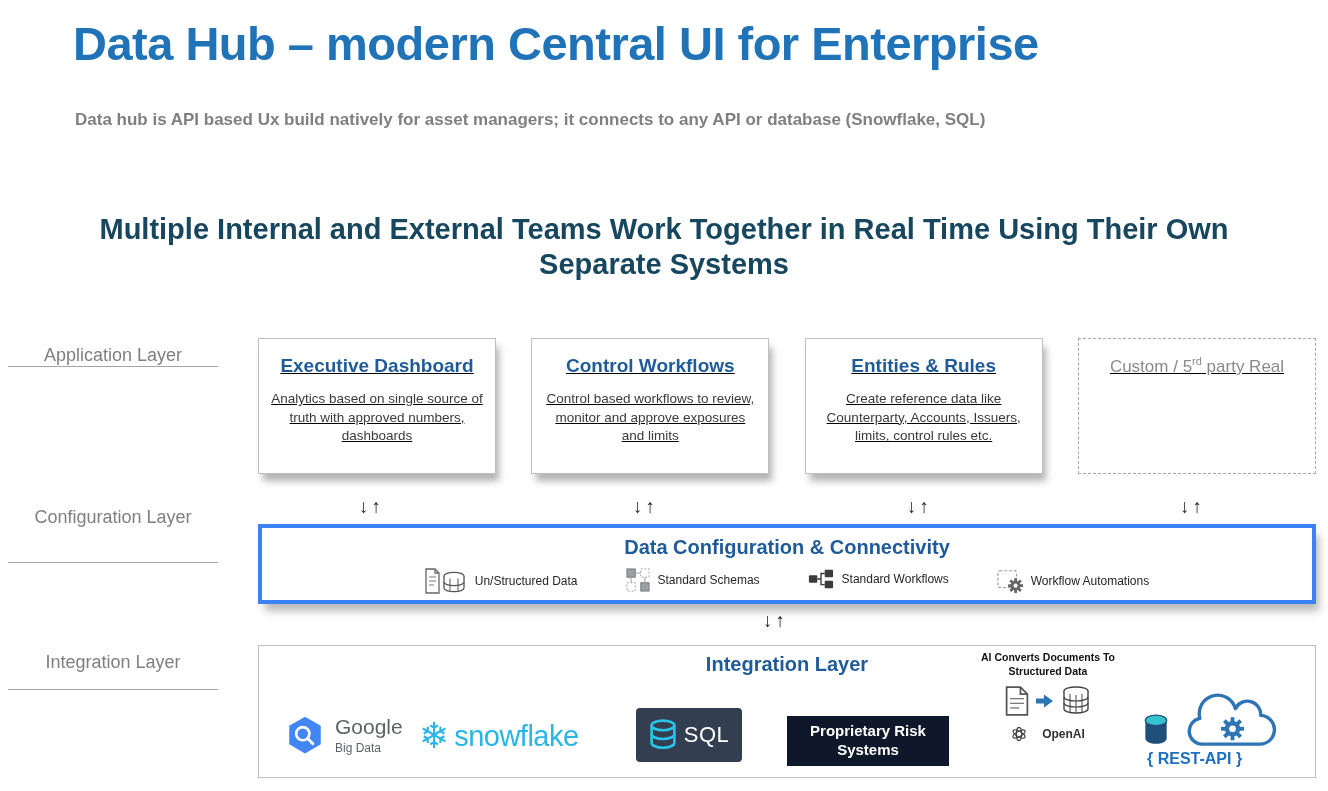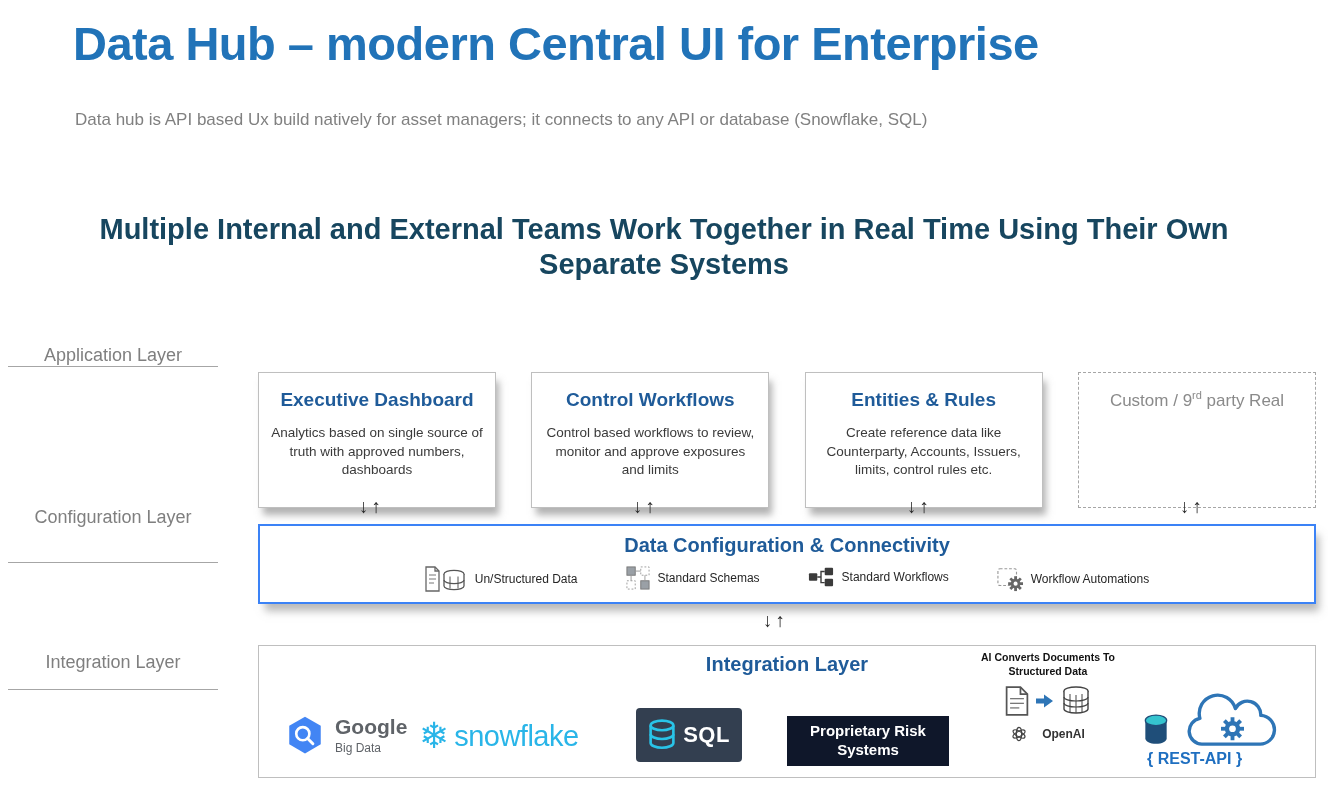--- a/index.html
+++ b/index.html
@@ -1,55 +1,55 @@
 <!DOCTYPE html>
 <html><head>
 <meta charset="utf-8">
 <style>
   * { margin:0; padding:0; box-sizing:border-box; }
   body { background:#fff; font-family:"Liberation Sans", sans-serif; }
   .slide { position:relative; width:1328px; height:791px; background:#fff; overflow:hidden; }
 
   .title { position:absolute; left:73px; top:16px; font-size:47px; font-weight:700; color:#2173B8; letter-spacing:-0.5px; }
-  .subtitle { position:absolute; left:75px; top:110px; font-size:17px; font-weight:400; color:#808080; }
+  .subtitle { position:absolute; left:75px; top:110px; font-size:17px; font-weight:700; color:#808080; }
   .heading { position:absolute; left:50%; transform:translateX(-50%); top:212px; width:1190px; text-align:center; font-size:29px; font-weight:600; color:#17465F; line-height:1.2; }
 
   .layer-label { position:absolute; left:8px; width:210px; text-align:center; font-size:18px; color:#7F7F7F; border-bottom:1px solid #A6A6A6; }
   .layer-app   { top:345px; }
   .layer-cfg   { top:507px; padding-bottom:34px; }
   .layer-int   { top:652px; padding-bottom:16px; }
 
-  .app-row { position:absolute; left:258px; top:372px; width:1058px; display:flex; justify-content:space-between; }
+  .app-row { position:absolute; left:258px; top:338px; width:1058px; display:flex; justify-content:space-between;text-decoration:underline; }
   .app-box { width:238px; height:136px; background:#fff; border:1px solid #BFBFBF; box-shadow:4px 8px 7px -1px rgba(115,115,115,0.55); text-align:center; padding:12px 10px; }
   .app-box h3 { font-size:19px; color:#1F5B99; font-weight:600; margin:4px 0 13px; }
   .app-box p { font-size:13.5px; color:#3a3a3a; line-height:1.38; }
   .app-box.dashed { border:1px dashed #A6A6A6; box-shadow:none; }
   .dashed-title { font-size:17px; color:#8a8a8a; margin-top:4px; }
   .dashed-title sup { font-size:11px; }
 
   .updown { position:absolute; font-size:19px; font-weight:700; color:#2b2b2b; letter-spacing:3px; }
 
-  .config-box { position:absolute; left:258px; top:524px; width:1058px; height:80px; background:#fff; border:2px solid #3b82f6; box-shadow:5px 9px 8px -2px rgba(115,115,115,0.5); }
+  .config-box { position:absolute; left:258px; top:524px; width:1058px; height:80px; background:#fff; border:4px solid #3b82f6; box-shadow:5px 9px 8px -2px rgba(115,115,115,0.5); }
   .config-box h2 { text-align:center; font-size:20px; color:#1F5B99; font-weight:600; margin-top:8px; }
   .config-items { display:flex; justify-content:center; align-items:flex-start; gap:48px; margin-top:9px; }
   .config-item { display:flex; align-items:center; gap:8px; font-size:12px; color:#262626; }
 
   .integration-box { position:absolute; left:258px; top:645px; width:1058px; height:133px; background:#fff; border:1px solid #BFBFBF; }
   .integration-box h2 { text-align:center; font-size:20px; color:#1F5B99; font-weight:600; margin-top:7px; }
 
   .logo-google { position:absolute; left:25px; top:68px; display:flex; align-items:center; gap:9px; }
-  .g-name { font-size:21px; color:#5F6368; font-weight:700; line-height:1; }
+  .g-name { font-size:21px; color:#5F6368; font-weight:400; line-height:1; }
   .g-sub  { font-size:12px; color:#5F6368; margin-top:4px; }
 
   .logo-snowflake { position:absolute; left:160px; top:72px; display:flex; align-items:center; gap:5px; }
   .sf-glyph { font-size:36px; color:#29B5E8; line-height:1; }
   .sf-text  { font-size:29px; color:#29B5E8; font-weight:500; letter-spacing:-0.5px; }
 
   .logo-sql { position:absolute; left:377px; top:62px; width:106px; height:54px; background:#333F50; border-radius:4px; display:flex; align-items:center; justify-content:center; gap:7px; }
-  .sql-text { color:#fff; font-weight:700; font-size:22px; letter-spacing:0.5px; }
+  .sql-text { color:#fff; font-weight:400; font-size:22px; letter-spacing:0.5px; }
 
   .logo-risk { position:absolute; left:528px; top:70px; width:162px; height:50px; background:#0f172a; color:#fff; font-weight:700; font-size:15px; display:flex; align-items:center; justify-content:center; text-align:center; line-height:1.25; padding:0 10px; }
 
   .ai-group { position:absolute; left:718px; top:5px; width:142px; text-align:center; }
   .ai-caption { font-size:10.5px; font-weight:700; color:#111; line-height:1.3; }
   .ai-icons { display:flex; justify-content:center; align-items:center; gap:7px; margin-top:8px; }
   .ai-openai { display:flex; justify-content:center; align-items:center; gap:15px; margin-top:10px; }
   .openai-text { font-size:12px; color:#333; font-weight:600; }
 
   .rest-group { position:absolute; left:882px; top:46px; width:165px; height:84px; }
@@ -79,21 +79,21 @@
     </div>
     <div class="app-box">
       <h3>Control Workflows</h3>
       <p>Control based workflows to review, monitor and approve exposures and limits</p>
     </div>
     <div class="app-box">
       <h3>Entities &amp; Rules</h3>
       <p>Create reference data like Counterparty, Accounts, Issuers, limits, control rules etc.</p>
     </div>
     <div class="app-box dashed">
-      <div class="dashed-title"><span>Custom / 9</span><sup>rd</sup><span> party Real</span></div>
+      <div class="dashed-title"><span>Custom / 5</span><sup>rd</sup><span> party Real</span></div>
     </div>
   </div>
 
   <div class="updown" style="left:359px; top:496px;">↓↑</div>
   <div class="updown" style="left:633px; top:496px;">↓↑</div>
   <div class="updown" style="left:907px; top:496px;">↓↑</div>
   <div class="updown" style="left:1180px; top:496px;">↓↑</div>
 
   <div class="config-box">
     <h2>Data Configuration &amp; Connectivity</h2>

